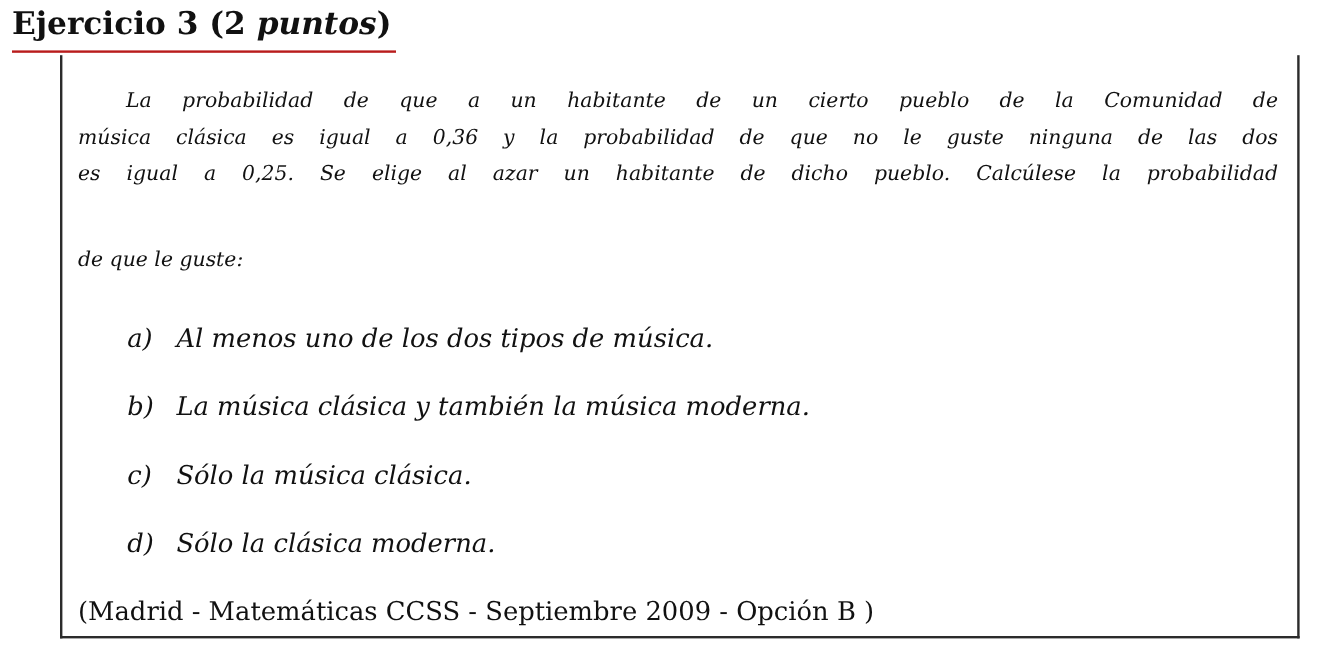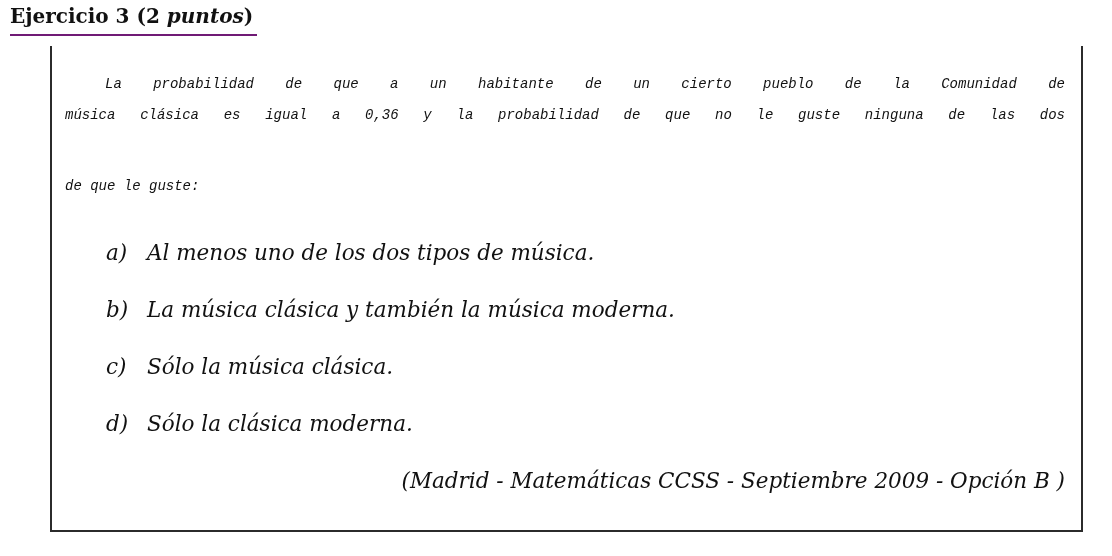--- a/index.html
+++ b/index.html
@@ -14,48 +14,47 @@
     background: #ffffff;
     color: #111111;
     font-family: "DejaVu Serif", serif;
     overflow: hidden;
   }
   .title {
     position: absolute;
     left: 10px;
     top: 4px;
     margin: 0;
-    font-size: 20px;
+    font-size: 26px;
     font-weight: bold;
     font-style: normal;
     line-height: 1.25;
-    border-bottom: 2px solid #701a75;
+    border-bottom: 2px solid #b91c1c;
     padding: 0 4px 5px 0;
     white-space: nowrap;
   }
   .title em {
     font-style: italic;
     font-weight: bold;
   }
   .box {
     position: absolute;
     left: 50px;
     top: 46px;
     width: 1033px;
     height: 486px;
     box-sizing: border-box;
     border: 2px solid #2b2b2b;
     border-top: none;
     padding: 23px 16px 0 13px;
   }
   .para {
     font-style: italic;
-    font-size: 14px;
+    font-size: 17px;
     line-height: 30.6px;
-    font-family: Liberation Mono, monospace;
   }
   .pline {
     text-align: justify;
     text-align-last: justify;
   }
   .pline.first {
     text-indent: 40px;
   }
   .pline.last {
     text-align-last: left;
@@ -74,38 +73,38 @@
   }
   .ilabel {
     flex: 0 0 auto;
     width: 41px;
   }
   .itext {
     flex: 1 1 auto;
   }
   .source {
     margin-top: 16px;
-    text-align: right;
-    font-style: italic;
+    text-align: left;
     font-size: 21.5px;
     line-height: 30px;
   }
 </style>
 </head>
 <body>
 
 <div class="page">
 
   <h1 class="title"><span>Ejercicio 3 (2 </span><em>puntos</em><span>)</span></h1>
 
   <div class="box">
 
     <div class="para">
       <div class="pline first">La probabilidad de que a un habitante de un cierto pueblo de la Comunidad de</div>
       <div class="pline">música clásica es igual a 0,36 y la probabilidad de que no le guste ninguna de las dos</div>
+      <div class="pline">es igual a 0,25. Se elige al azar un habitante de dicho pueblo. Calcúlese la probabilidad</div>
       <div class="pline last">de que le guste:</div>
     </div>
 
     <div class="items">
       <div class="item">
         <span class="ilabel">a)</span>
         <span class="itext">Al menos uno de los dos tipos de música.</span>
       </div>
       <div class="item">
         <span class="ilabel">b)</span>

